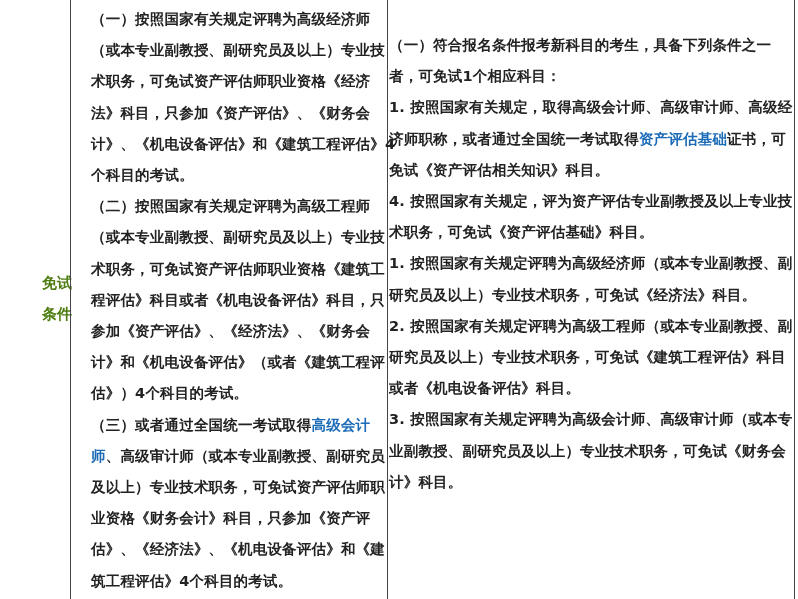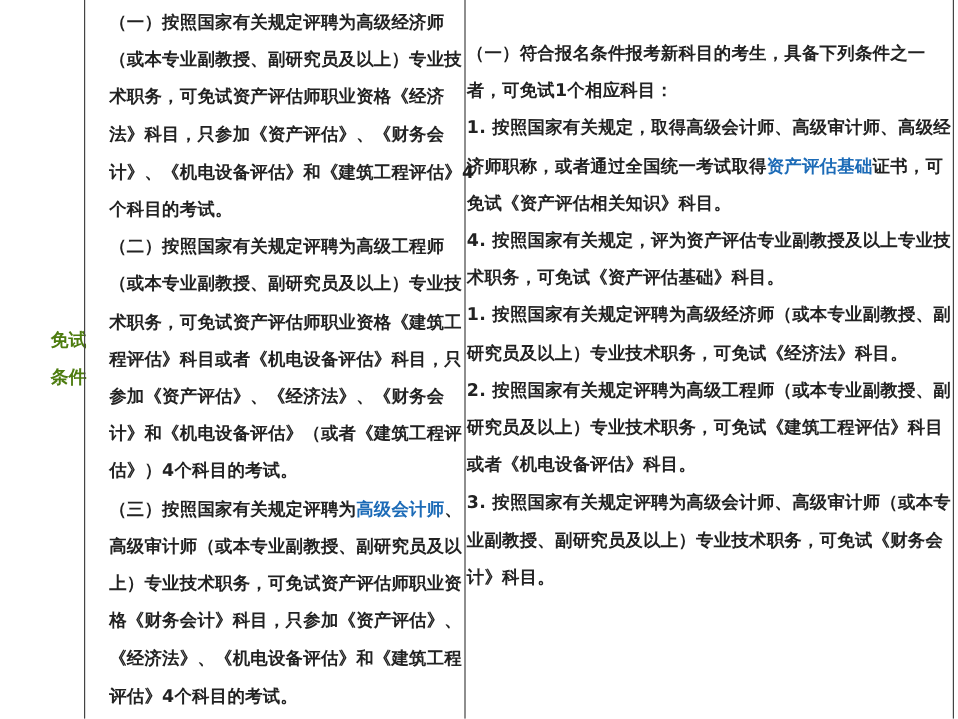--- a/index.html
+++ b/index.html
@@ -71,21 +71,21 @@
   <div class="vline" style="left:794px"></div>
 
   <div class="cell cell-left">
     <p class="para">
       <span>（一）按照国家有关规定评聘为高级经济师（或本专业副教授、副研究员及以上）专业技术职务，可免试资产评估师职业资格《经济法》科目，只参加《资产评估》、《财务会计》、《机电设备评估》和《建筑工程评估》4个科目的考试。</span>
     </p>
     <p class="para">
       <span>（二）按照国家有关规定评聘为高级工程师（或本专业副教授、副研究员及以上）专业技术职务，可免试资产评估师职业资格《建筑工程评估》科目或者《机电设备评估》科目，只参加《资产评估》、《经济法》、《财务会计》和《机电设备评估》（或者《建筑工程评估》）4个科目的考试。</span>
     </p>
     <p class="para">
-      <span>（三）按照国家有关规定评聘为</span><a class="link">高级会计师</a><span>、高级审计师（或本专业副教授、副研究员及以上）专业技术职务，可免试资产评估师职业资格《财务会计》科目，只参加《资产评估》、《经济法》、《机电设备评估》和《建筑工程评估》4个科目的考试。</span>
+      <span>（三）或者通过全国统一考试取得</span><a class="link">高级会计师</a><span>、高级审计师（或本专业副教授、副研究员及以上）专业技术职务，可免试资产评估师职业资格《财务会计》科目，只参加《资产评估》、《经济法》、《机电设备评估》和《建筑工程评估》4个科目的考试。</span>
     </p>
   </div>
 
   <div class="cell cell-right">
     <p class="para">
       <span>（一）符合报名条件报考新科目的考生，具备下列条件之一者，可免试1个相应科目：</span>
     </p>
     <p class="para">
       <span>1. 按照国家有关规定，取得高级会计师、高级审计师、高级经济师职称，或者通过全国统一考试取得</span><a class="link">资产评估基础</a><span>证书，可免试《资产评估相关知识》科目。</span>
     </p>

